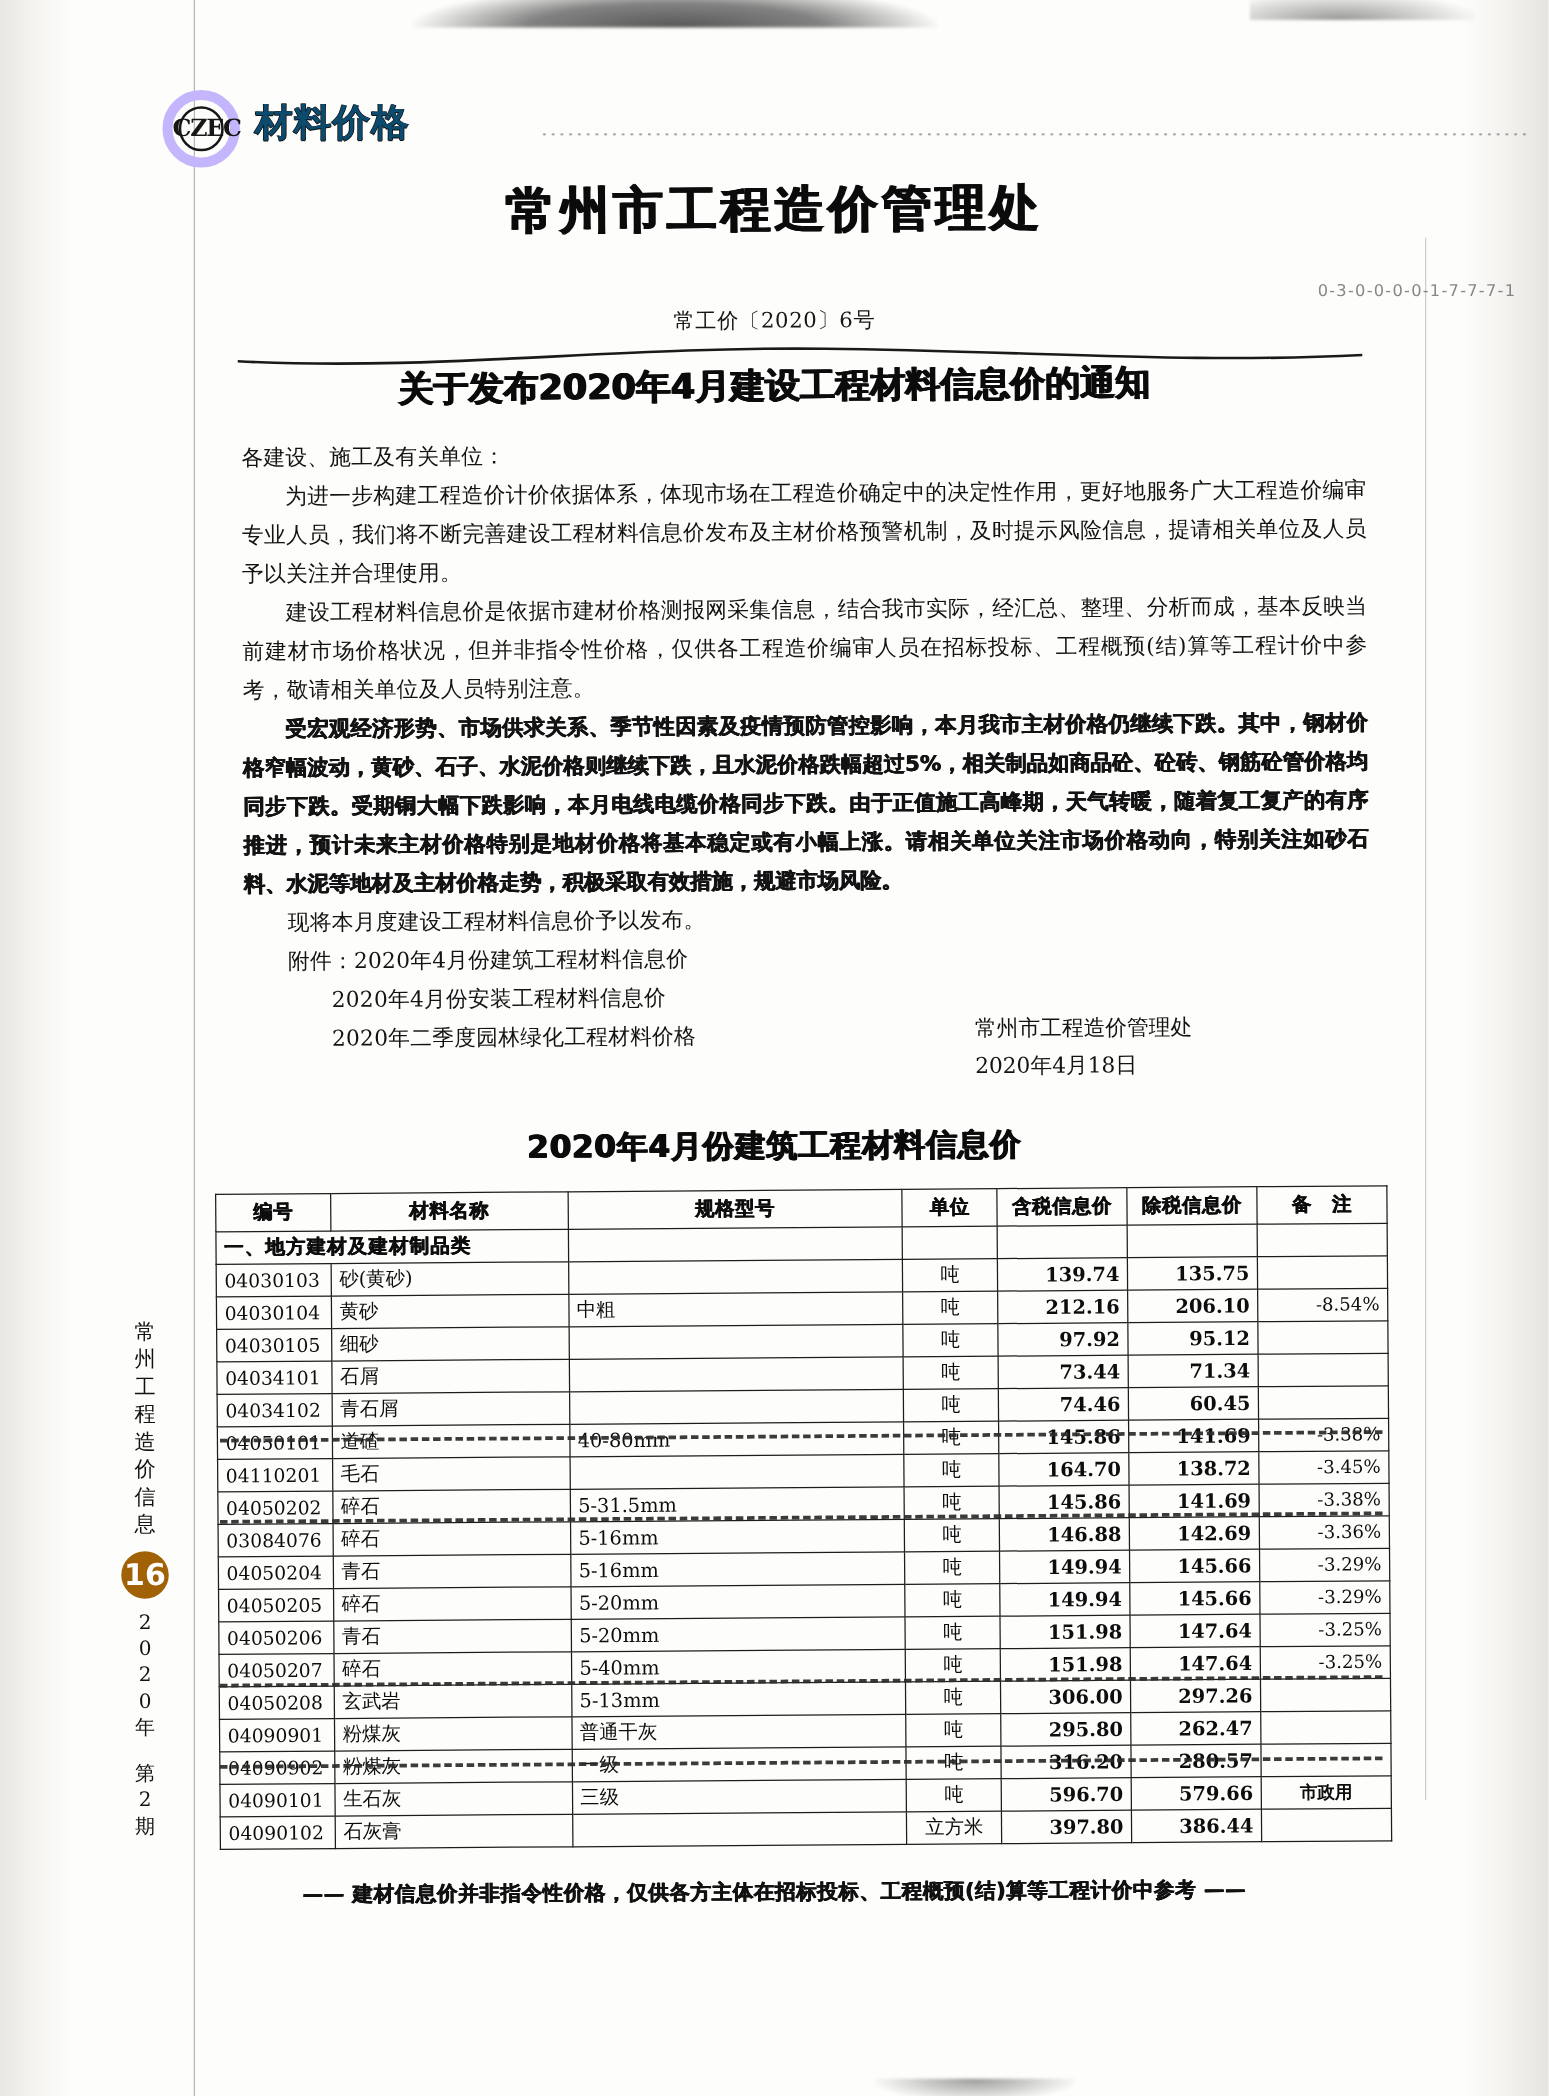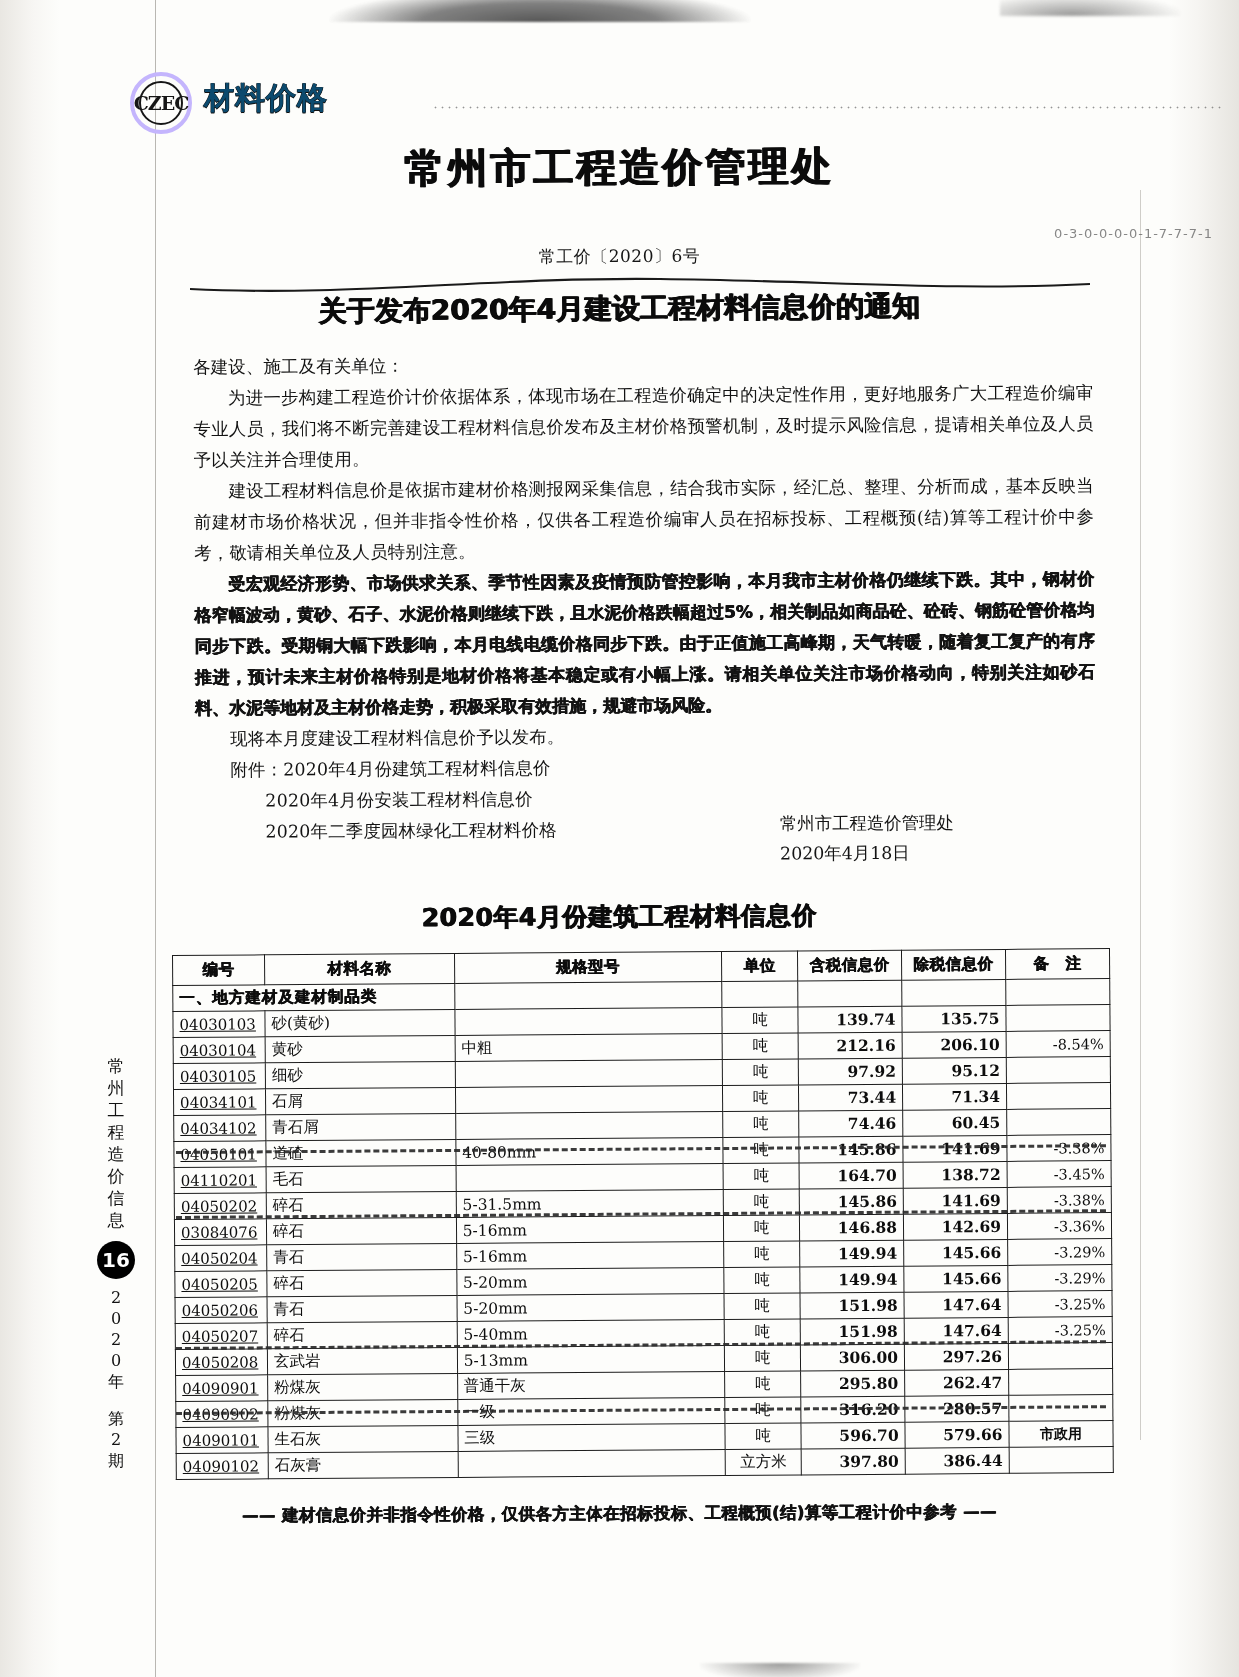--- a/index.html
+++ b/index.html
@@ -36,22 +36,22 @@
   }
   .right-fold{
     position:absolute;right:98px;top:190px;width:1px;height:1250px;
     background:#cfcdc8;
   }
 
   
   .masthead{position:absolute;left:130px;top:72px;width:1000px;height:62px;}
   .logo{
     position:absolute;left:0;top:0;width:62px;height:62px;border-radius:50%;
-    border:4px solid #c4b5fd;box-sizing:border-box;
-    display:flex;align-items:center;justify-content:center;
+    border:8px solid #c4b5fd;box-sizing:border-box;
+    display:flex;align-items:center;justify-content:flex-start;
   }
   .logo::before{
     content:"";position:absolute;left:5px;top:5px;right:5px;bottom:5px;
     border:2px solid #161616;border-radius:50%;
   }
   .logo-text{
     font-family:"DejaVu Serif","Liberation Serif",serif;
     font-weight:bold;font-size:19px;letter-spacing:-1px;color:#161616;
     position:relative;z-index:2;
   }
@@ -141,21 +141,21 @@
     text-shadow:0.3px 0 0 #0d0d0d,-0.3px 0 0 #0d0d0d;
   }
   col.c-code{width:92px;}
   col.c-name{width:190px;}
   col.c-spec{width:268px;}
   col.c-unit{width:76px;}
   col.c-tax{width:104px;}
   col.c-nettax{width:104px;}
   col.c-note{width:104px;}
 
-  td.code{text-align:left;padding-left:8px;font-size:15px;text-decoration:underline;}
+  td.code{text-align:left;padding-left:8px;font-size:15px;}
   td.name{text-align:left;padding-left:8px;}
   td.spec{text-align:left;padding-left:10px;}
   td.unit{text-align:center;}
   td.num{text-align:right;padding-right:10px;font-weight:bold;}
   td.note{text-align:right;padding-right:6px;font-size:14.5px;}
   td.note.tag{text-align:center;font-family:"DejaVu Sans","Liberation Sans",sans-serif;font-weight:bold;font-size:14px;}
   tr.section td{
     font-family:"DejaVu Sans","Liberation Sans",sans-serif;
     font-weight:bold;text-align:left;padding-left:6px;letter-spacing:1px;
     text-shadow:0.35px 0 0 #0d0d0d,-0.35px 0 0 #0d0d0d;
@@ -180,23 +180,23 @@
   
   .side-rail{
     position:absolute;left:92px;top:1055px;width:48px;
     text-align:center;
   }
   .side-rail .vtext{
     font-family:"DejaVu Serif","Liberation Serif",serif;
     font-size:17px;line-height:22px;color:#121212;letter-spacing:0;
   }
   .pagebadge{
-    width:38px;height:38px;border-radius:50%;background:#000000;color:#fff;
-    font-family:"DejaVu Sans","Liberation Sans",sans-serif;
-    font-weight:bold;font-size:20px;
+    width:38px;height:38px;border-radius:50%;background:#a16207;color:#fff;
+    font-family:"DejaVu Sans","Liberation Sans",sans-serif;
+    font-weight:bold;font-size:24px;
     display:flex;align-items:center;justify-content:center;
     margin:10px auto 8px auto;
   }
   .side-rail .vtext2{
     font-family:"DejaVu Serif","Liberation Serif",serif;
     font-size:16px;line-height:21px;color:#121212;
   }
   .side-gap{height:16px;}
 
   

